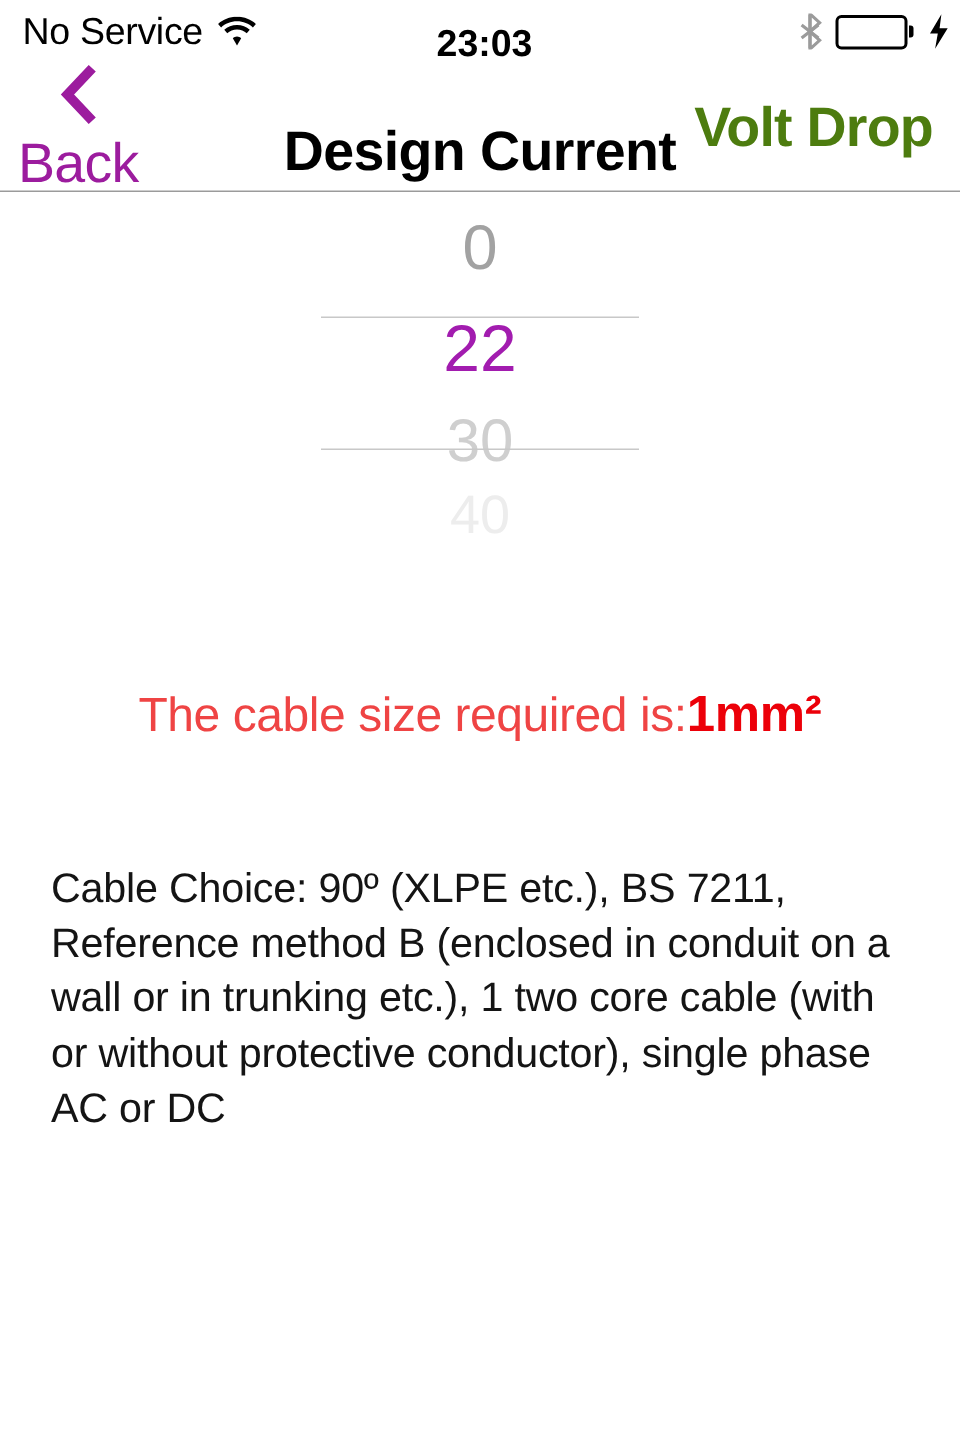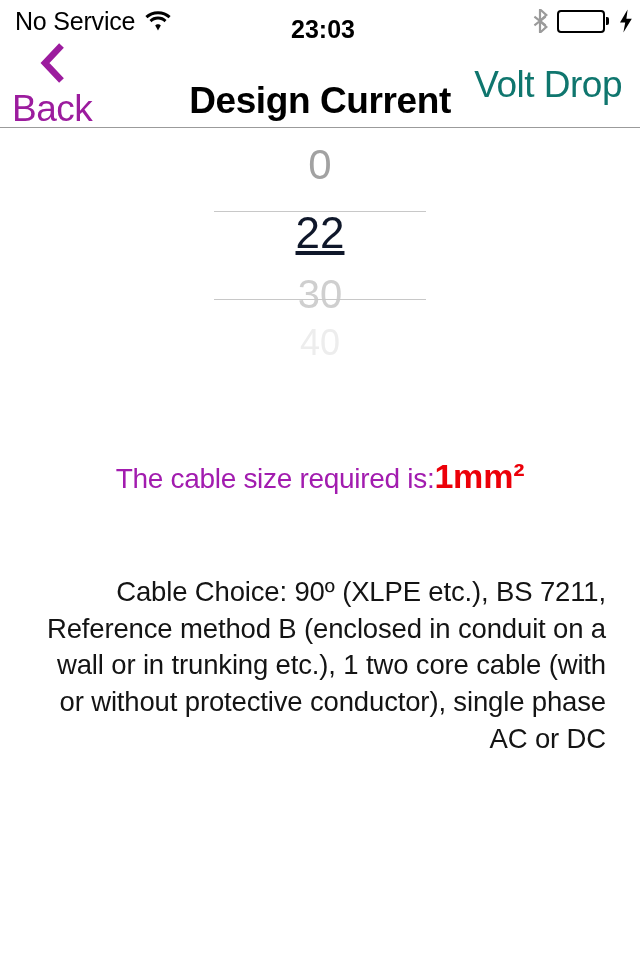--- a/index.html
+++ b/index.html
@@ -69,69 +69,69 @@
     pointer-events:none;
   }
   .nav-title {
     font-size:37px; font-weight:bold; color:#000; line-height:1; letter-spacing:-0.4px;
   }
   .nav-right {
     position:absolute; right:18px; top:0; height:85px;
     display:flex; align-items:center; cursor:pointer;
   }
   .nav-right-label {
-    font-size:37px; color:#0f766e; line-height:1; letter-spacing:-0.5px;
+    font-size:37px; color:#4d7c0f; line-height:1; letter-spacing:-0.5px;font-weight:bold;
   }
 
   
   .picker {
     position:absolute; left:0; top:129px; width:640px; height:310px;
     overflow:hidden;
   }
   .picker-rows {
     position:absolute; left:0; top:0; width:640px;
   }
   .picker-row {
     width:640px; text-align:center; line-height:1;
     font-size:42px; color:#9c9c9c;
     display:flex; align-items:center; justify-content:center;
   }
   .picker-row.r0 { height:72px; font-size:42px; color:#a2a2a2; }
   .picker-row.sel {
     height:85px; font-size:52px; font-weight:bold; color:#262626;
   }
-  .picker-row.r2 { height:64px; font-size:44px; color:#0f172a;text-decoration:underline; }
+  .picker-row.r2 { height:64px; font-size:44px; color:#a21caf; }
   .picker-row.r3 { height:58px; font-size:40px; color:#cfcfcf; }
   .picker-row.r4 { height:40px; font-size:36px; color:#ededed; }
 
   .picker-line {
     position:absolute; left:214px; width:212px; height:1px;
     background:#c8c8c8;
   }
   .picker-line.top    { top:82px; }
   .picker-line.bottom { top:170px; }
 
   
   .result-line {
     position:absolute; left:0; top:456px; width:640px;
     text-align:center;
     white-space:nowrap;
   }
   .result-label {
-    font-size:28px; color:#a21caf; line-height:1.2; letter-spacing:-0.3px;
+    font-size:32px; color:#ef4444; line-height:1.2; letter-spacing:-0.3px;
   }
   .result-value {
     font-size:34px; font-weight:bold; color:#EC0009; line-height:1.2;
     letter-spacing:-0.2px;
   }
 
   
   .description {
     position:absolute; left:34px; top:574px; width:572px;
-    text-align:right;
+    text-align:left;
     font-size:27.5px; color:#141414; line-height:1.335;
     letter-spacing:-0.15px;
   }
 </style>
 </head>
 <body>
 
 <div id="app">
 
   <div class="statusbar">

